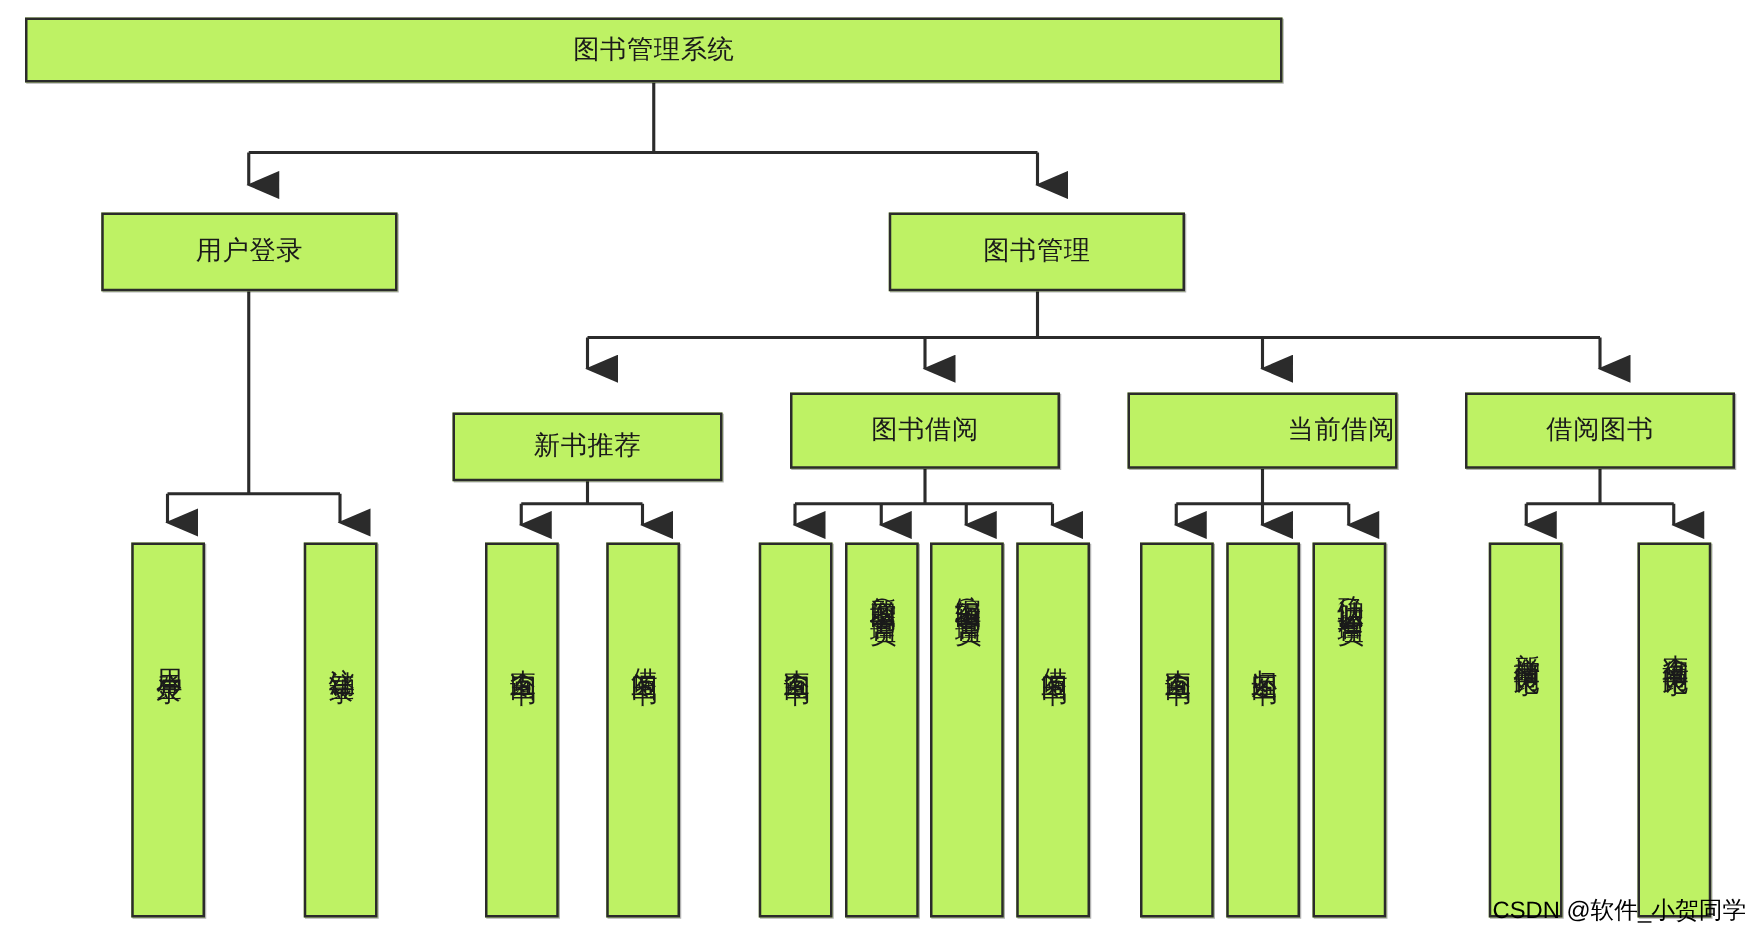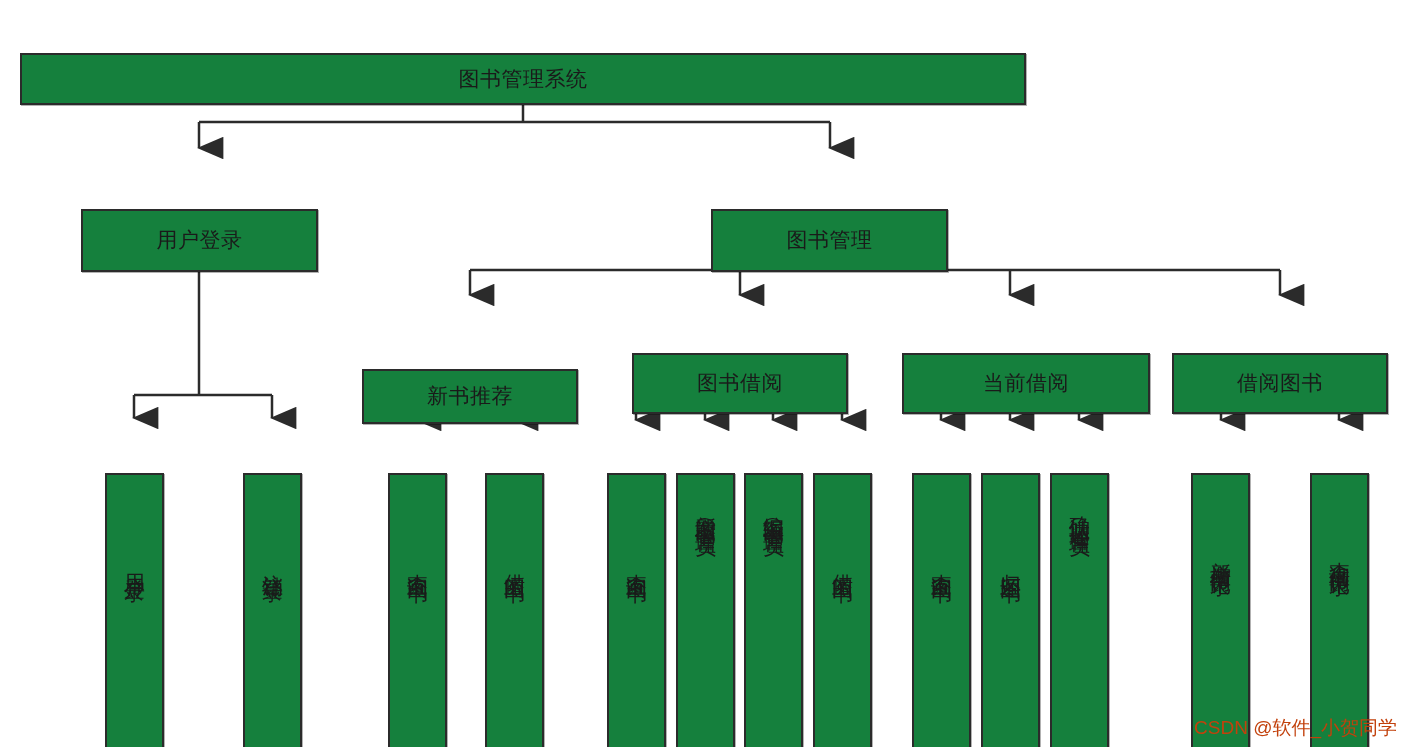--- a/index.html
+++ b/index.html
@@ -23,27 +23,26 @@
     position: absolute;
     left: 0;
     top: 0;
     width: 1405px;
     height: 747px;
   }
   .node {
     position: absolute;
     box-sizing: border-box;
     border: 2px solid #2b2b2b;
-    background: #15803d;
+    background: #bef264;
     display: flex;
     align-items: center;
     justify-content: center;
     color: #1a1a1a;
     box-shadow: 1px 1px 0 rgba(0,0,0,0.30);
-    margin-top: 39px;
   }
   .node .label {
     display: block;
     text-align: center;
     line-height: 1.25;
     letter-spacing: 0.5px;
   }
   .node.horizontal .label {
     font-size: 21px;
     writing-mode: horizontal-tb;
@@ -67,21 +66,21 @@
     padding-top: 14px;
   }
   .node.vertical.short .label {
     padding-top: 72px;
   }
   .watermark {
     position: absolute;
     right: 8px;
     bottom: 6px;
     font-size: 19px;
-    color: #c2410c;
+    color: #000000;
     white-space: nowrap;
     font-family: "Liberation Sans", "DejaVu Sans", sans-serif;
   }
 </style>
 </head>
 <body>
 
 <div id="diagram-root">
 
   <svg class="edges" viewBox="0 0 1405 747" xmlns="http://www.w3.org/2000/svg">
@@ -152,21 +151,21 @@
   </div>
 
   <div class="node horizontal" style="left:362px; top:330px; width:216px; height:55px;">
     <span class="label">新书推荐</span>
   </div>
 
   <div class="node horizontal" style="left:632px; top:314px; width:216px; height:61px;align-items:center;">
     <span class="label">图书借阅</span>
   </div>
 
-  <div class="node horizontal" style="left:902px; top:314px; width:248px; height:61px;">
+  <div class="node horizontal" style="left:902px; top:314px; width:216px; height:61px;justify-content:flex-end;">
     <span class="label">当前借阅</span>
   </div>
 
   <div class="node horizontal" style="left:1172px; top:314px; width:216px; height:61px;">
     <span class="label">借阅图书</span>
   </div>
 
   <div class="node vertical short" style="left:105px; top:434px; width:59px; height:300px;">
     <span class="label">用户登录</span>
   </div>

